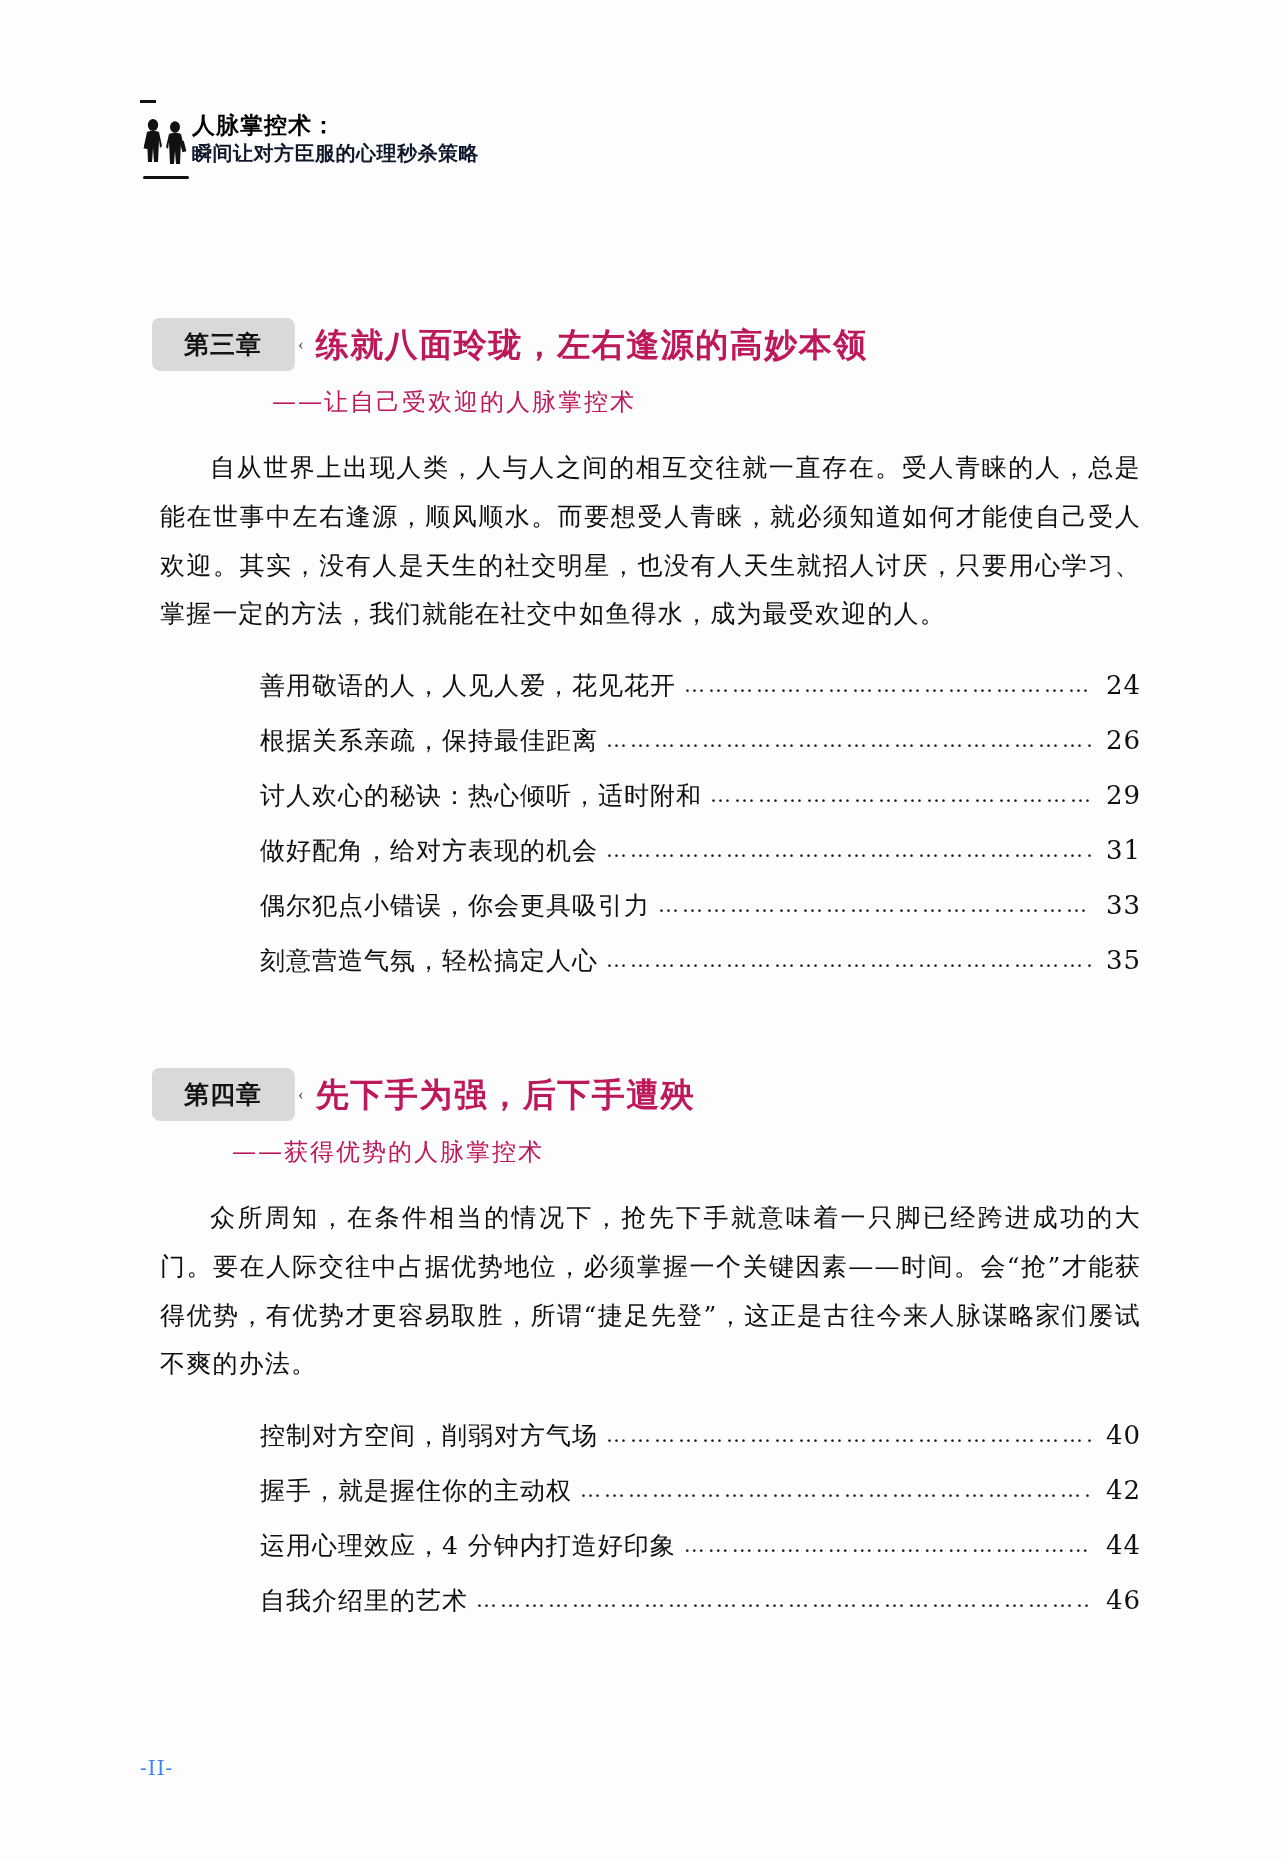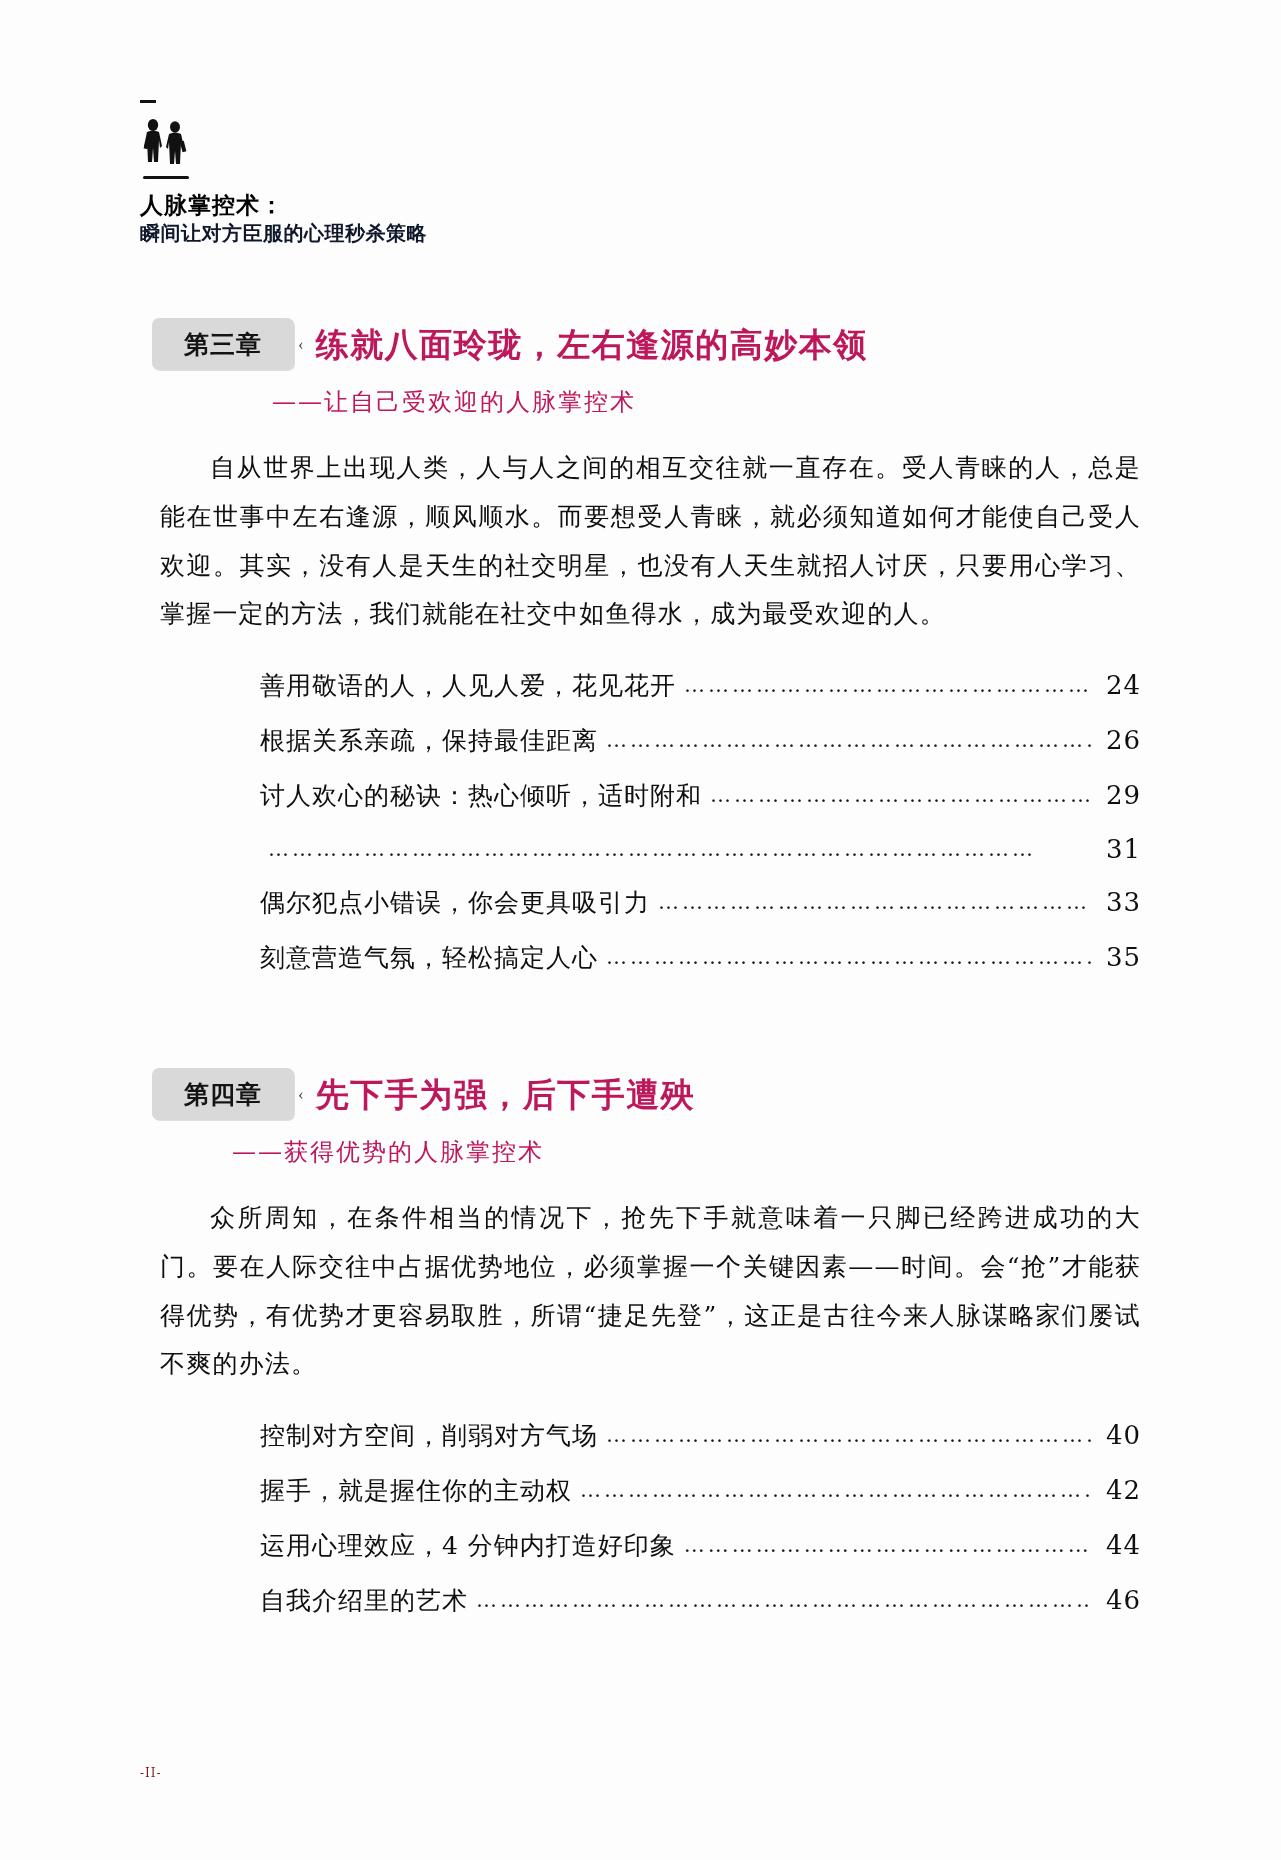--- a/index.html
+++ b/index.html
@@ -20,22 +20,20 @@
     color: #111111;
   }
 
   
   .running-header {
     position: absolute;
     left: 140px;
     top: 112px;
     display: flex;
     align-items: flex-start;
-    gap: 10px;
-    flex-direction: column;
   }
 
   .header-figures {
     width: 52px;
     height: 66px;
     position: relative;
     flex: 0 0 auto;
     margin-top: 4px;
   }
   .header-figures svg { display: block; }
@@ -176,23 +174,23 @@
     min-width: 42px;
     text-align: right;
   }
 
   
   .page-footer {
     position: absolute;
     left: 140px;
     bottom: 80px;
     font-family: "DejaVu Serif", serif;
-    font-size: 12px;
-    letter-spacing: 1px;
-    color: #7f1d1d;
+    font-size: 20px;
+    letter-spacing: 1px;
+    color: #3b82f6;
   }
 </style>
 </head>
 <body>
 
 <div class="page">
 
   <div class="header-rule"></div>
 
   <div class="running-header">
@@ -236,20 +234,21 @@
         <span class="toc-label">根据关系亲疏，保持最佳距离</span>
         <span class="toc-dots">……………………………………………………………………………………</span>
         <span class="toc-page">26</span>
       </li>
       <li class="toc-item">
         <span class="toc-label">讨人欢心的秘诀：热心倾听，适时附和</span>
         <span class="toc-dots">……………………………………………………………………………………</span>
         <span class="toc-page">29</span>
       </li>
       <li class="toc-item">
+        <span class="toc-label">做好配角，给对方表现的机会</span>
         <span class="toc-dots">……………………………………………………………………………………</span>
         <span class="toc-page">31</span>
       </li>
       <li class="toc-item">
         <span class="toc-label">偶尔犯点小错误，你会更具吸引力</span>
         <span class="toc-dots">……………………………………………………………………………………</span>
         <span class="toc-page">33</span>
       </li>
       <li class="toc-item">
         <span class="toc-label">刻意营造气氛，轻松搞定人心</span>

